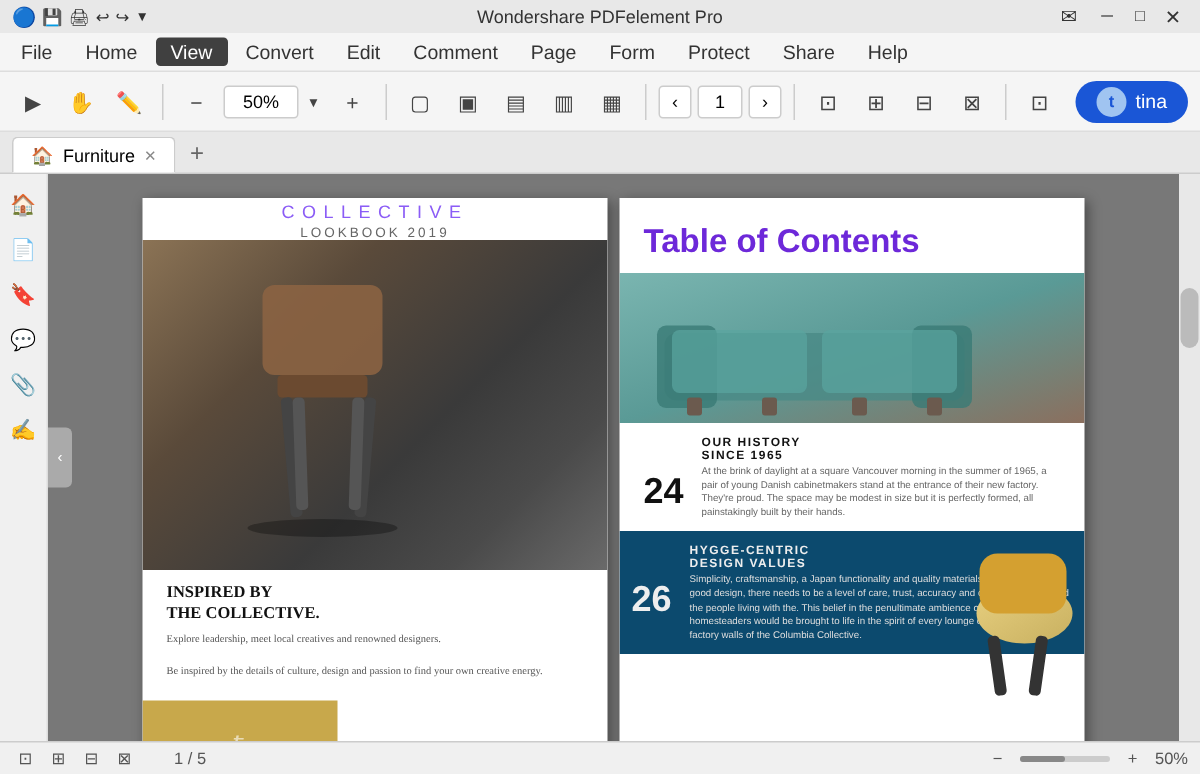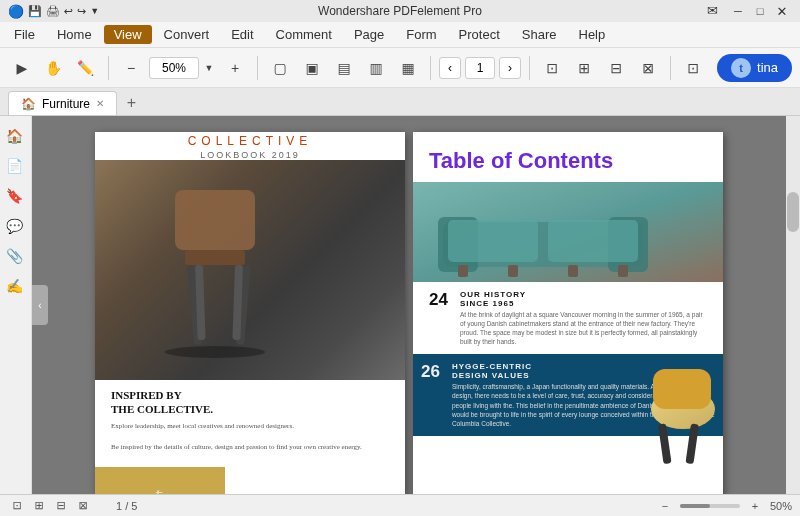--- a/index.html
+++ b/index.html
@@ -13,21 +13,21 @@
     .title-bar-center { position: absolute; left: 50%; transform: translateX(-50%); font-size: 12px; color: #333; }
     .window-controls { display: flex; gap: 2px; }
     .win-btn { width: 20px; height: 16px; display: flex; align-items: center; justify-content: center; font-size: 11px; cursor: pointer; }
 
     
     .menu-bar {
       height: 26px; background: #f5f5f5; display: flex; align-items: center; padding: 0 4px;
       border-bottom: 1px solid #ddd; flex-shrink: 0; gap: 2px;
     }
     .menu-item { padding: 2px 10px; font-size: 13px; cursor: pointer; border-radius: 3px; color: #333; text-align: center; }
-    .menu-item:hover, .menu-item.active { background: #a16207; color: white; }
+    .menu-item:hover, .menu-item.active { background: #404040; color: white; }
 
     
     .toolbar {
       height: 40px; background: #f5f5f5; display: flex; align-items: center; padding: 0 8px;
       border-bottom: 1px solid #ddd; flex-shrink: 0; gap: 4px;
     }
     .toolbar-btn { width: 28px; height: 28px; display: flex; align-items: center; justify-content: center; cursor: pointer; border-radius: 3px; font-size: 14px; color: #444; border: none; background: transparent; }
     .toolbar-sep { width: 1px; height: 24px; background: #ccc; margin: 0 4px; }
     .zoom-control { display: flex; align-items: center; gap: 2px; }
     .zoom-input { width: 50px; height: 22px; text-align: center; border: 1px solid #ccc; border-radius: 3px; font-size: 12px; }
@@ -63,35 +63,35 @@
     
     .collapse-arrow { position: absolute; left: 0; top: 50%; transform: translateY(-50%); width: 16px; height: 40px; background: #aaa; display: flex; align-items: center; justify-content: center; cursor: pointer; border-radius: 0 4px 4px 0; font-size: 10px; color: white; z-index: 10; }
 
     
     .pages-container { display: flex; gap: 8px; width: 100%; justify-content: center; }
     .pdf-page { background: white; box-shadow: 2px 2px 8px rgba(0,0,0,0.4); flex: 1; max-width: 310px; height: 395px; overflow: hidden; position: relative; }
 
     
     .page-left { font-family: 'Georgia', serif; }
     .pg-title { text-align: center; font-size: 18px; font-weight: bold; letter-spacing: 8px; color: #111; margin-top: 16px; font-family: Arial, sans-serif; }
-    .pg-subtitle { text-align: center; font-size: 12px; letter-spacing: 5px; color: #c2410c; margin-top: 2px; font-family: Arial, sans-serif; }
+    .pg-subtitle { text-align: center; font-size: 12px; letter-spacing: 5px; color: #8b5cf6; margin-top: 2px; font-family: Arial, sans-serif; }
     .pg-lookbook { text-align: center; font-size: 9px; letter-spacing: 2px; color: #666; margin-top: 2px; font-family: Arial, sans-serif; }
     .chair-img { width: 100%; height: 220px; background: linear-gradient(135deg, #8b7355 0%, #5a4a3a 30%, #3a3a3a 60%, #4a4a4a 80%, #6a6a6a 100%); position: relative; overflow: hidden; }
     .text-block { padding: 8px 16px; }
     .inspired-title { font-size: 11px; font-weight: bold; color: #111; line-height: 1.3; text-align: left; }
     .inspired-body { font-size: 7px; color: #555; line-height: 1.5; margin-top: 4px; }
     .gold-block { position: absolute; bottom: 0; left: 0; width: 130px; height: 60px; background: #c8a84b; display: flex; align-items: center; justify-content: center; }
     .gold-logo { font-size: 18px; color: rgba(255,255,255,0.6); }
 
     
     .page-right { }
     .toc-title { font-size: 22px; font-weight: bold; color: #6d28d9; padding: 16px 16px 8px; font-family: Arial, sans-serif; }
     .sofa-img { width: 100%; height: 100px; background: linear-gradient(160deg, #7ab5b0 0%, #5a9a96 40%, #8b6f5e 70%, #6b5a4e 100%); position: relative; }
     .toc-entry { display: flex; padding: 8px 16px; gap: 12px; }
-    .toc-num { font-size: 17px; font-weight: bold; color: #111; font-family: Arial, sans-serif; }
+    .toc-num { font-size: 24px; font-weight: bold; color: #111; font-family: Arial, sans-serif; margin-top: 24px; }
     .toc-text { flex: 1; }
     .toc-heading { font-size: 8px; font-weight: bold; letter-spacing: 1px; color: #111; }
     .toc-body { font-size: 6.5px; color: #666; line-height: 1.4; margin-top: 2px; }
 
     
     .right-sidebar { width: 14px; background: #e8e8e8; flex-shrink: 0; position: relative; }
     .scrollbar-thumb { position: absolute; top: 20%; left: 1px; width: 12px; height: 40px; background: #bbb; border-radius: 6px; cursor: pointer; }
 
     
     .status-bar {

